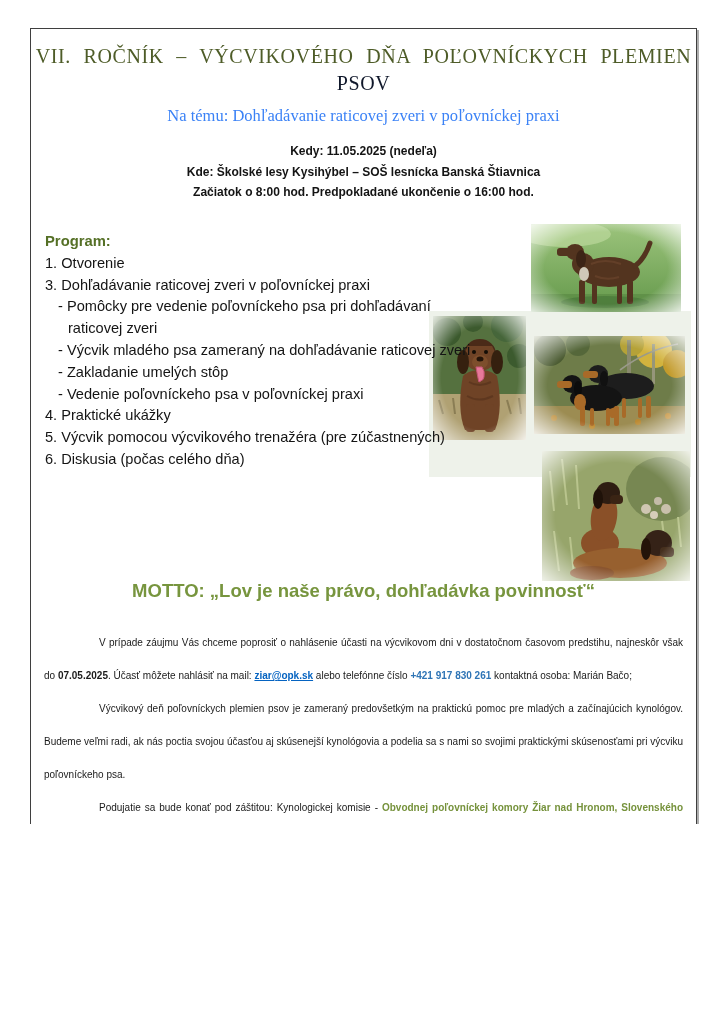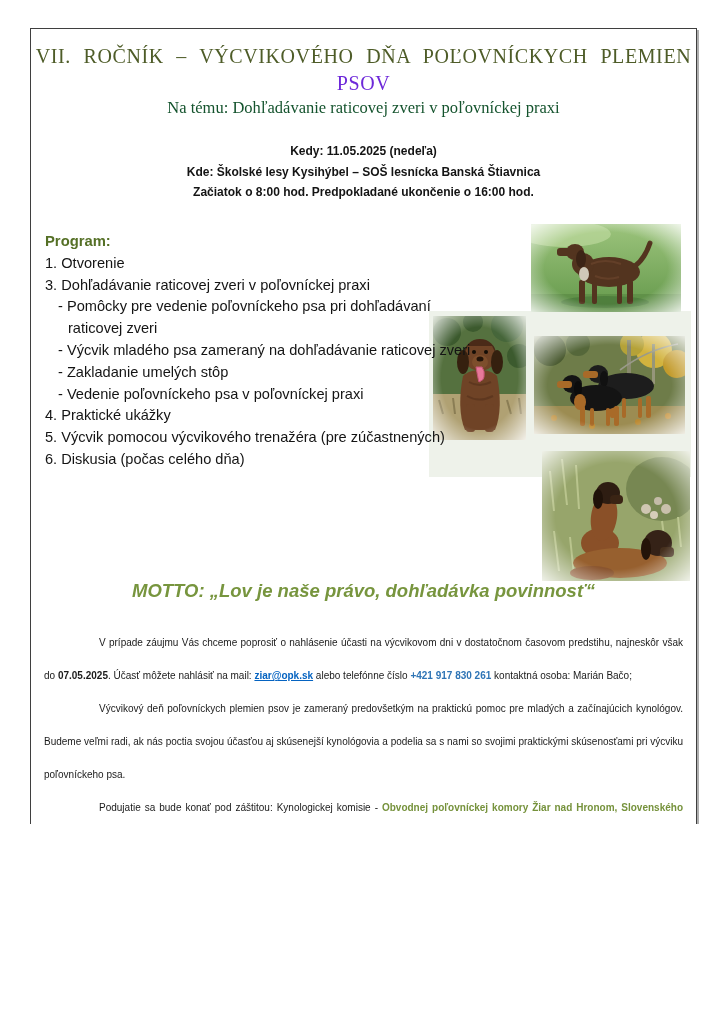--- a/index.html
+++ b/index.html
@@ -4,37 +4,37 @@
 <style>
   html,body{margin:0;padding:0;background:#ffffff;}
   .canvas{position:relative;width:724px;height:824px;background:#ffffff;overflow:hidden;
           font-family:"Liberation Sans",sans-serif;color:#1a1a1a;}
   .frame{position:absolute;left:30px;top:28px;width:665px;height:966px;background:#ffffff;
          border:1px solid #3f3f3f;box-shadow:2px 2px 0 rgba(130,130,130,.65);}
   
   .hdr{position:absolute;top:14px;left:0;right:0;text-align:center;}
   .title-l1{font-family:"Liberation Serif",serif;font-size:20px;color:#4e5c28;
             letter-spacing:.6px;word-spacing:7px;line-height:27px;}
-  .title-l2{font-family:"Liberation Serif",serif;font-size:20px;color:#6d28d9;
+  .title-l2{font-family:"Liberation Serif",serif;font-size:20px;color:#0f172a;
             letter-spacing:.6px;line-height:26px;}
-  .subtitle{font-family:"Liberation Serif",serif;font-size:16.5px;color:#14532d;margin-top:2px;}
+  .subtitle{font-family:"Liberation Serif",serif;font-size:16.5px;color:#3b82f6;margin-top:10px;}
   
   .details{position:absolute;top:112px;left:0;right:0;text-align:center;
            font-weight:bold;font-size:12px;line-height:20.5px;color:#141414;}
   
   .program{position:absolute;top:202px;left:14px;font-size:14.6px;line-height:21.8px;}
   .sec-head{font-weight:bold;color:#557026;font-size:14.8px;}
   .prog-item{color:#141414;white-space:nowrap;}
   .ind1{padding-left:13px;}
   .ind2{padding-left:23px;}
   
   .presenters{position:absolute;top:461px;left:14px;font-size:14.6px;line-height:22px;}
   
   .motto{position:absolute;top:551px;left:0;right:0;text-align:center;
-         font-weight:bold;font-style:italic;font-size:18.5px;color:#77953e;}
+         font-weight:bold;font-size:18.5px;color:#77953e;}
   
   .paras{position:absolute;top:597px;left:13px;right:13px;font-size:10px;
          line-height:33px;text-align:justify;}
   .paras p{margin:0;text-indent:55px;}
   .b{font-weight:bold;}
   .mail{color:#0563c1;font-weight:bold;text-decoration:underline;}
   .phone{color:#2e74b5;font-weight:bold;}
   .green-b{color:#76923c;font-weight:bold;}
   
   .photo{position:absolute;overflow:hidden;}

